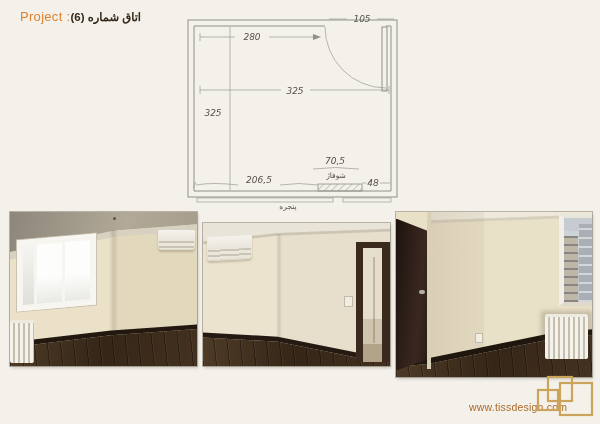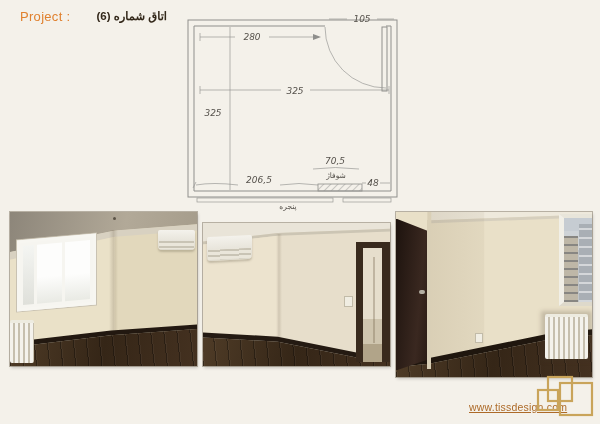--- a/index.html
+++ b/index.html
@@ -1,20 +1,20 @@
 <!DOCTYPE html>
 <html><head>
 <meta charset="utf-8">
 <style>
   html,body{margin:0;padding:0;}
   body{width:600px;height:424px;background:#f4f1ea;font-family:"Liberation Sans",sans-serif;position:relative;overflow:hidden;}
   .abs{position:absolute;}
 
   
-  #header{position:absolute;left:20px;top:9px;display:flex;align-items:flex-start;gap:26px;}
+  #header{position:absolute;left:20px;top:9px;display:flex;align-items:center;gap:0;}
   #project-label{color:#e0812f;font-size:13px;letter-spacing:.3px;}
   #room-title{color:#33281a;font-size:11.5px;font-weight:bold;direction:rtl;}
 
   
   #plan{position:absolute;left:183px;top:6px;width:220px;height:205px;}
   #plan svg{width:100%;height:100%;}
   .pencil{stroke:#8f8f8c;stroke-width:1;fill:none;}
   .pencil-thin{stroke:#9a9a97;stroke-width:.7;fill:none;}
   .dimtxt{fill:#55514b;font-family:"DejaVu Sans",sans-serif;font-size:9px;font-style:italic;}
   .dimtxt-sm{fill:#55514b;font-family:"DejaVu Sans",sans-serif;font-size:7.5px;}
@@ -67,21 +67,21 @@
   .p3-handle{position:absolute;right:6%;top:47%;width:20%;height:2.6%;background:#b4afa3;border-radius:2px;}
   .p3-frame{left:16%;top:5%;width:2%;height:90%;background:#d9cfb6;}
   .p3-window{left:83%;top:1%;width:17%;height:56%;border-left:5px solid #f1efe7;border-top:4px solid #e8e5da;border-bottom:4px solid #ded9cb;background:linear-gradient(180deg,#c6ccd2 0 16%,#ced3d7 16% 38%,#bfc4c8 38%);box-sizing:border-box;}
   .bldg1{position:absolute;left:0;top:22%;width:52%;height:78%;background:#beb7a7;background-image:repeating-linear-gradient(0deg,rgba(70,75,85,.45) 0 2px,transparent 2px 8px);}
   .bldg2{position:absolute;right:0;top:8%;width:46%;height:92%;background:#a9afb5;background-image:repeating-linear-gradient(0deg,rgba(255,255,255,.5) 0 2px,transparent 2px 9px);}
   .p3-radshadow{left:74%;top:60%;width:26%;height:30%;background:rgba(70,55,35,.22);filter:blur(2px);}
   .p3-radiator{left:76%;top:62%;width:22%;height:25%;}
   .p3-outlet{left:41%;top:74%;width:3%;height:4.5%;background:#f1eee4;box-shadow:0 0 0 1px #c2bba8;}
 
   
-  #footer-url{position:absolute;left:469px;top:401px;color:#ad6a28;font-size:10.5px;letter-spacing:.2px;text-decoration:underline;}
+  #footer-url{position:absolute;left:469px;top:401px;color:#ad6a28;font-size:10.5px;letter-spacing:.2px;}
   #logo{position:absolute;left:534px;top:371px;width:62px;height:46px;}
 </style>
 </head>
 <body>
 
 <div id="page">
 
   <div id="header">
     <span id="project-label">Project :</span>
     <span id="room-title" dir="rtl">اتاق شماره (6)</span>

